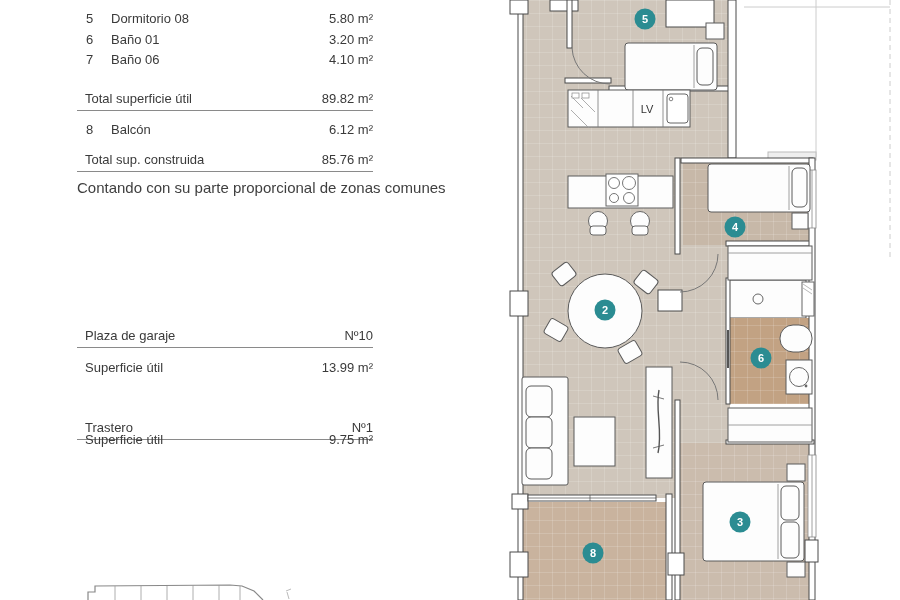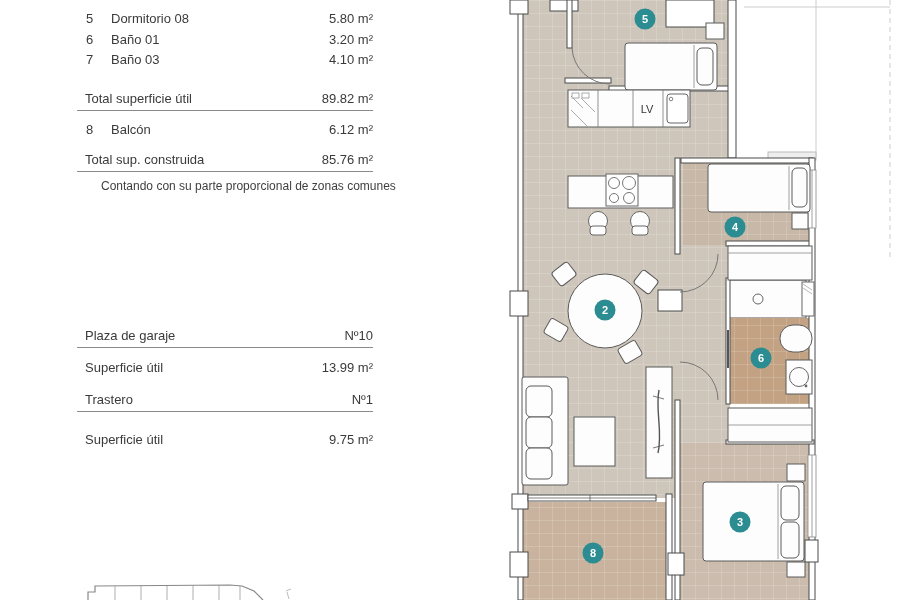--- a/index.html
+++ b/index.html
@@ -7,21 +7,21 @@
   .page{position:relative;width:900px;height:600px;background:#fff;}
 
   
   .panel{position:absolute;left:77px;top:0;width:296px;color:#3a3a3a;font-size:13px;}
   .row{position:absolute;left:0;width:100%;display:flex;align-items:baseline;line-height:15px;}
   .row .num{width:22px;flex:0 0 22px;padding-left:9px;}
   .row .lbl{padding-left:3px;}
   .row .val{margin-left:auto;white-space:nowrap;margin-top:8px;}
   .row.plain{padding-left:8px;width:calc(100% - 8px);}
   .rule{border-bottom:1px solid #8a8a8a;padding-bottom:4px;}
-  .footnote{position:absolute;left:24px;width:100%;font-size:12px;color:#3f3f3f;white-space:nowrap;}
+  .footnote{position:absolute;left:0;width:100%;font-size:15px;color:#3f3f3f;white-space:nowrap;}
 
   
   .plan{position:absolute;left:500px;top:0;width:400px;height:600px;}
   .wall{fill:#ffffff;stroke:#4a4a4a;stroke-width:1;}
   .furn{fill:#fdfdfd;stroke:#5a5a5a;stroke-width:1;}
   .thin{fill:none;stroke:#777;stroke-width:1;}
   .faint{stroke:#cccccc;stroke-width:1;fill:none;}
   .badge-num{fill:#ffffff;font:bold 11px "Liberation Sans", sans-serif;text-anchor:middle;}
   .plan-label{fill:#333333;font:11px "Liberation Sans", sans-serif;text-anchor:middle;}
 
@@ -39,21 +39,21 @@
       <span class="lbl">Dormitorio 08</span>
       <span class="val">5.80 m²</span>
     </div>
     <div class="row" style="top:24px">
       <span class="num">6</span>
       <span class="lbl">Baño 01</span>
       <span class="val">3.20 m²</span>
     </div>
     <div class="row" style="top:44px">
       <span class="num">7</span>
-      <span class="lbl">Baño 03</span>
+      <span class="lbl">Baño 06</span>
       <span class="val">4.10 m²</span>
     </div>
 
     <div class="row plain rule" style="top:83px">
       <span class="lbl" style="padding-left:0">Total superficie útil</span>
       <span class="val">89.82 m²</span>
     </div>
 
     <div class="row" style="top:114px">
       <span class="num">8</span>
@@ -70,21 +70,21 @@
 
     <div class="row plain rule" style="top:320px">
       <span class="lbl" style="padding-left:0">Plaza de garaje</span>
       <span class="val">Nº10</span>
     </div>
     <div class="row plain" style="top:352px">
       <span class="lbl" style="padding-left:0">Superficie útil</span>
       <span class="val">13.99 m²</span>
     </div>
 
-    <div class="row plain rule" style="top:384px">
+    <div class="row plain rule" style="top:412px">
       <span class="lbl" style="padding-left:0">Trastero</span>
       <span class="val">Nº1</span>
     </div>
     <div class="row plain" style="top:424px">
       <span class="lbl" style="padding-left:0">Superficie útil</span>
       <span class="val">9.75 m²</span>
     </div>
   </div>
 
   <svg class="keyplan" width="215" height="17" viewBox="0 0 215 17">

